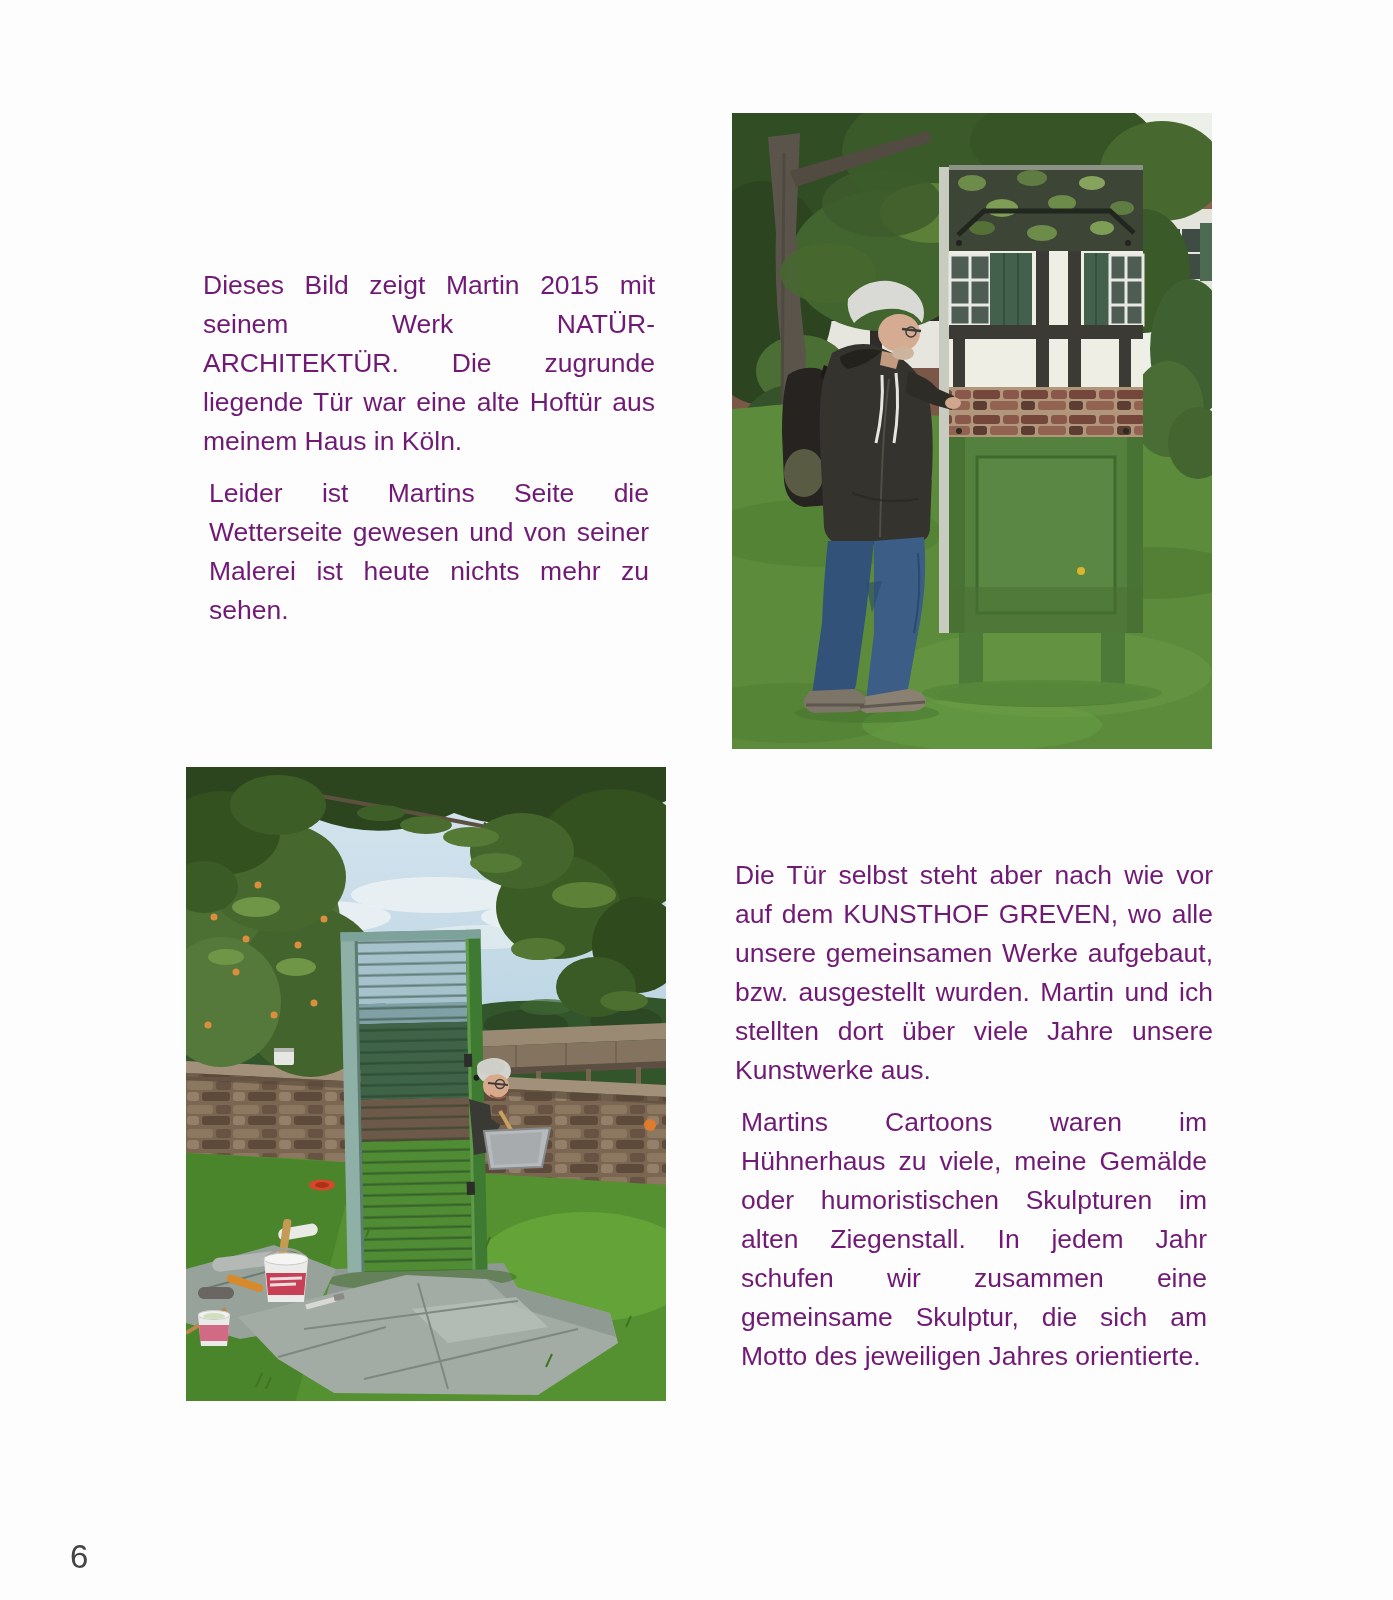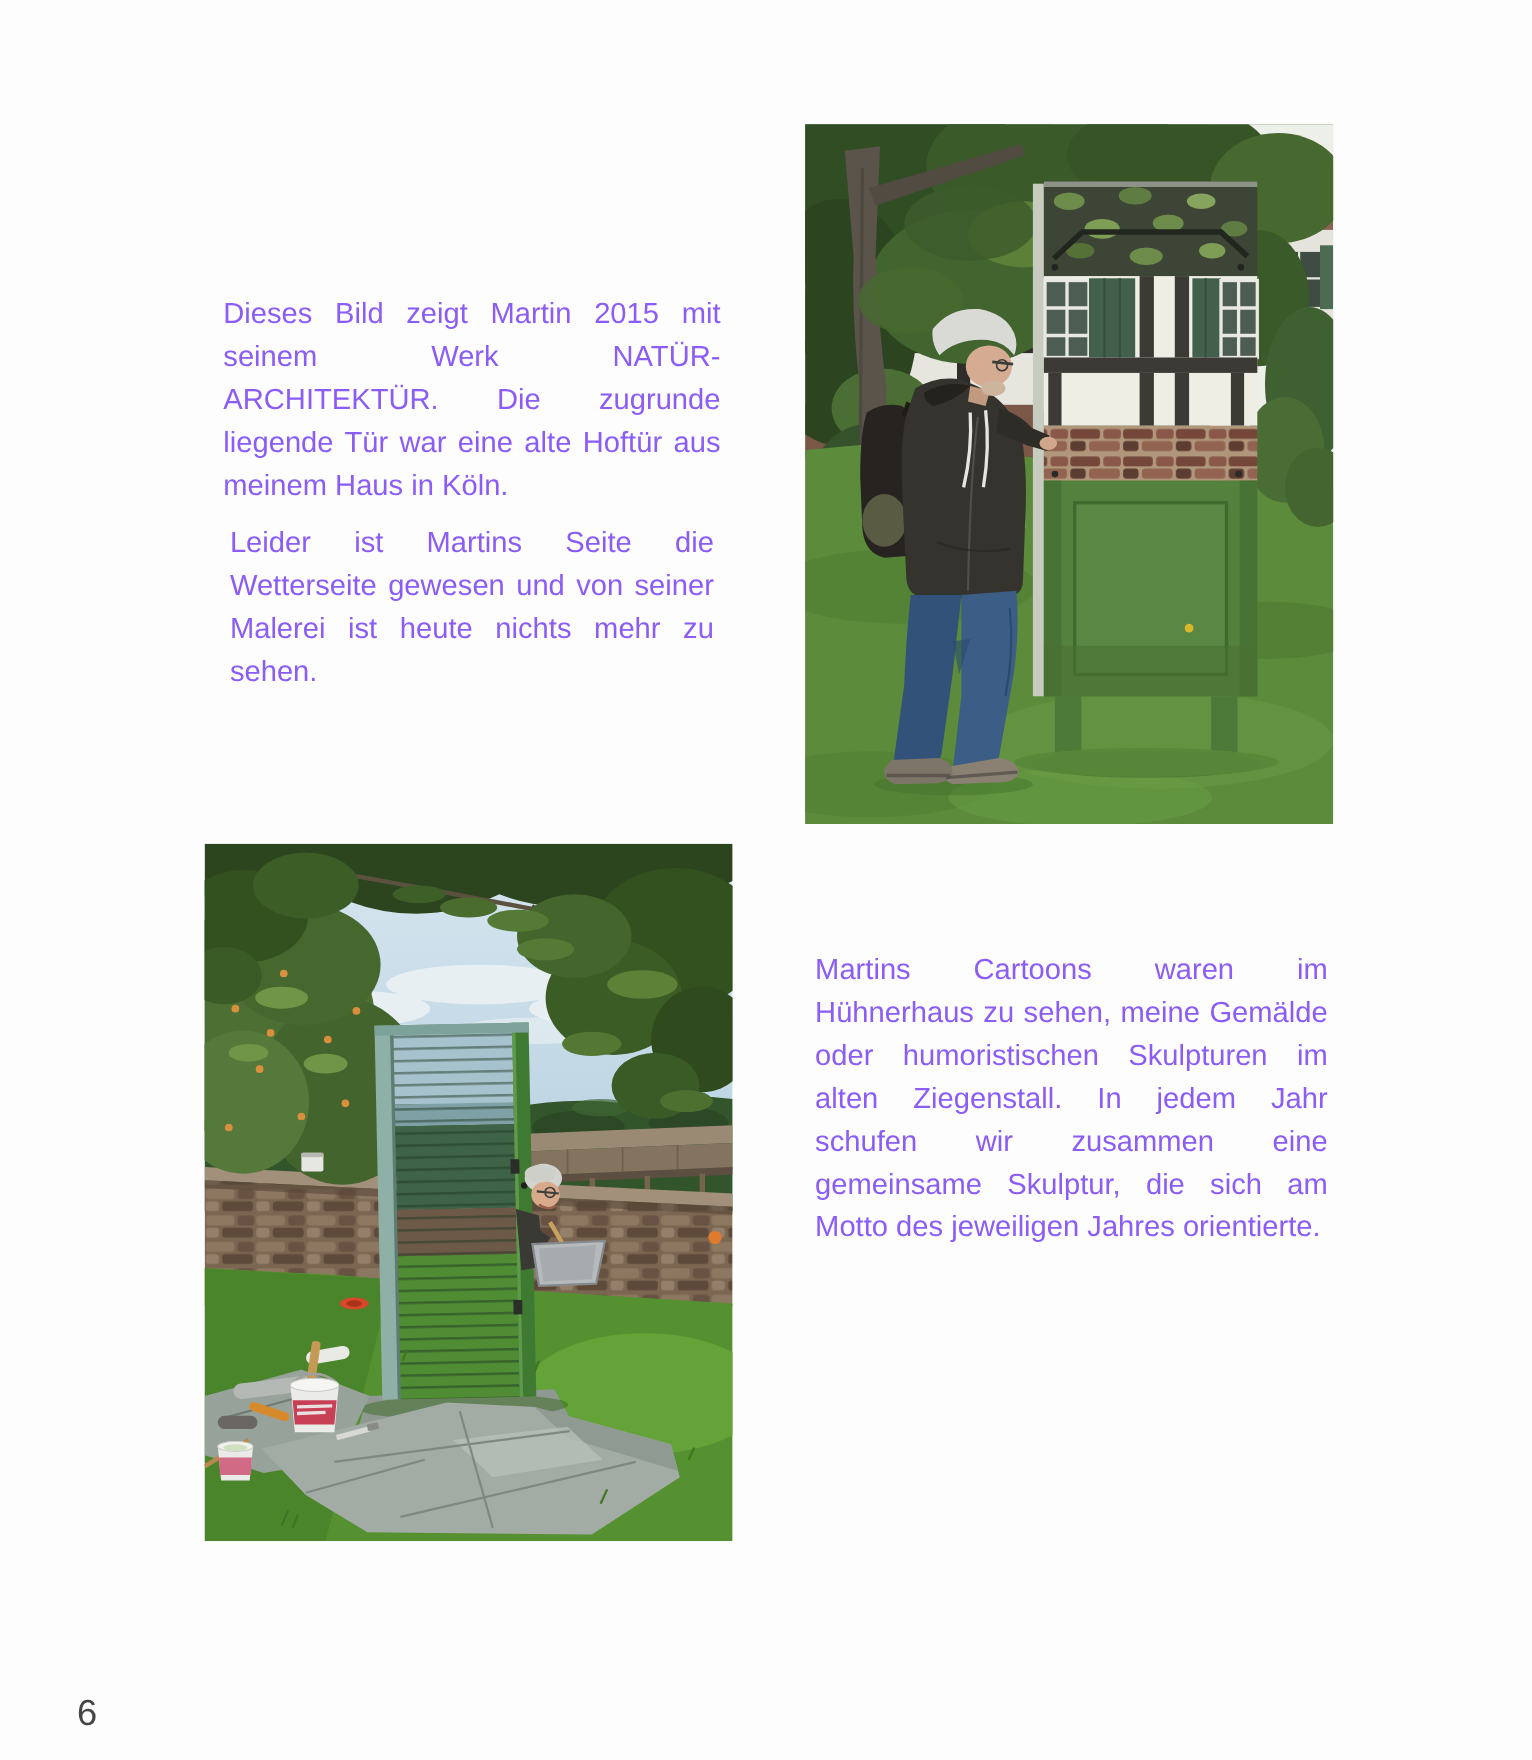--- a/index.html
+++ b/index.html
@@ -1,18 +1,18 @@
 <!DOCTYPE html>
 <html><head>
 <meta charset="utf-8">
 <style>
   html,body{margin:0;padding:0;background:#ffffff;}
   .page{position:relative;width:1393px;height:1600px;background:#fdfdfd;overflow:hidden;
         font-family:"Liberation Sans",sans-serif;}
-  .text-block{position:absolute;color:#8b5cf6;font-size:26.5px;line-height:39px;
+  .text-block{position:absolute;color:#701a75;font-size:26.5px;line-height:39px;
               text-align:justify;text-justify:inter-word;}
   .text-block p{margin:0 0 13px 0;}
   .text-block p:last-child{margin:6px;}
   #left-text{left:203px;top:266px;width:452px;}
   #right-text{left:735px;top:856px;width:478px;}
   figure.photo{position:absolute;margin:0;padding:0;}
   #photo-1{left:732px;top:113px;width:480px;height:636px;}
   #photo-2{left:186px;top:767px;width:480px;height:634px;}
   figure.photo svg{display:block;width:100%;height:100%;}
   .page-number{position:absolute;left:70px;top:1538px;font-size:33px;color:#454543;
@@ -399,18 +399,19 @@
         <polygon points="13,558 43,558 42,574 14,574" fill="#d16a84"></polygon>
       </g>
 
       <g stroke="#3f7423" stroke-width="2" fill="none">
         <path d="M70,620 l6,-14 M80,622 l5,-12 M360,600 l6,-13 M440,560 l5,-11 M300,480 l4,-10 M180,470 l4,-10"></path>
       </g>
     </svg>
   </figure>
 
   <div class="text-block" id="right-text">
-    <p>Martins Cartoons waren im Hühnerhaus zu sehen, meine Gemälde oder humoristischen Skulpturen im alten Ziegenstall. In jedem Jahr schufen wir zusammen eine gemeinsame Skulptur, die sich am Motto des jeweiligen Jahres orientierte.</p>
+    <p>Die Tür selbst steht aber nach wie vor auf dem KUNSTHOF GREVEN, wo alle unsere gemeinsamen Werke aufgebaut, bzw. ausgestellt wurden. Martin und ich stellten dort über viele Jahre unsere Kunstwerke aus.</p>
+    <p>Martins Cartoons waren im Hühnerhaus zu viele, meine Gemälde oder humoristischen Skulpturen im alten Ziegenstall. In jedem Jahr schufen wir zusammen eine gemeinsame Skulptur, die sich am Motto des jeweiligen Jahres orientierte.</p>
   </div>
 
   <div class="page-number">6</div>
 
 </div>
 
 </body></html>

